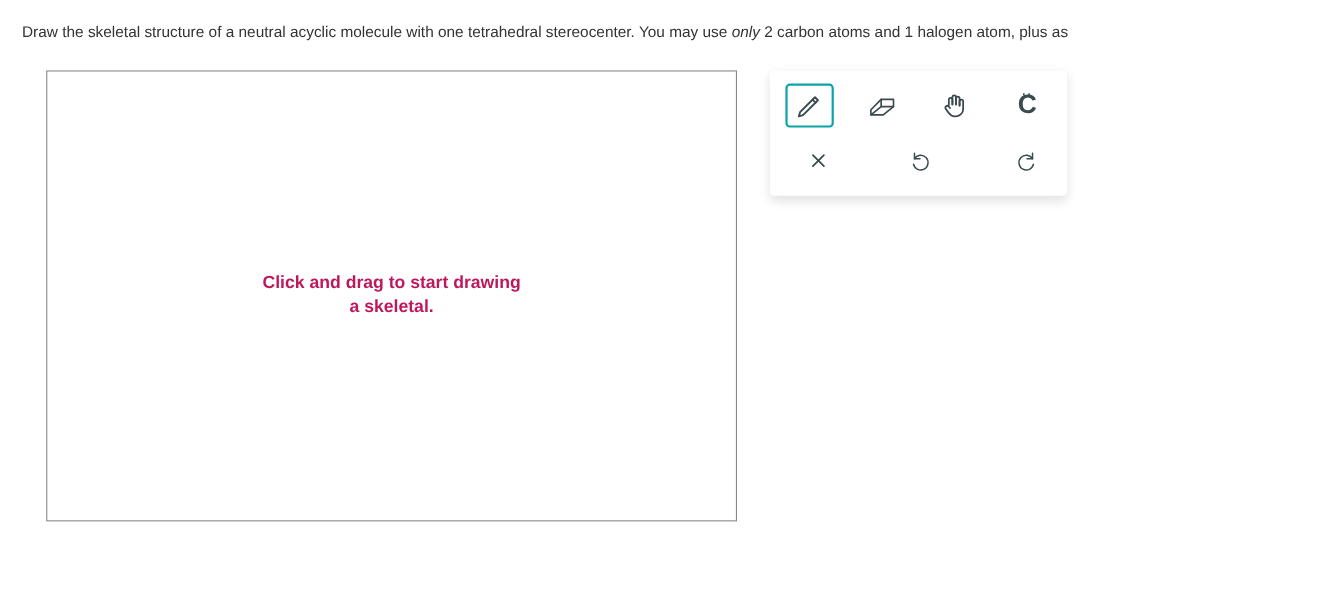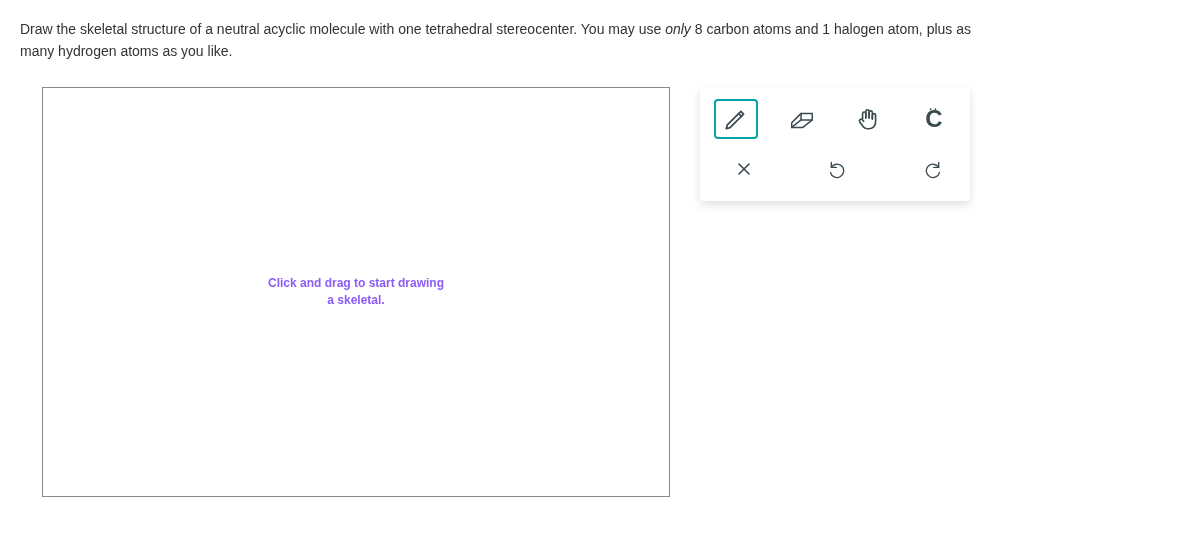--- a/index.html
+++ b/index.html
@@ -29,22 +29,22 @@
       border: 1px solid #888;
       background: #fff;
       display: flex;
       flex-direction: column;
       align-items: center;
       justify-content: center;
     }
     .canvas-placeholder {
       text-align: center;
       font-weight: bold;
-      font-size: 12px;
-      color: #8b5cf6;
+      font-size: 16px;
+      color: #be185d;
       line-height: 1.4;
     }
     .toolbox {
       width: 270px;
       background: #fff;
       box-shadow: 0 4px 10px rgba(0,0,0,0.12);
       border-radius: 4px;
       padding: 12px 12px 12px 12px;
       display: flex;
       flex-direction: column;
@@ -85,22 +85,21 @@
       top: -4px;
       left: 50%;
       transform: translateX(-50%);
       letter-spacing: 2px;
     }
   </style>
 </head>
 <body>
 
 <div class="prompt">
-  <span>Draw the skeletal structure of a neutral acyclic molecule with one tetrahedral stereocenter. You may use </span><em>only</em><span> 8 carbon atoms and 1 halogen atom, plus as</span><br>
-  <span>many hydrogen atoms as you like.</span>
+  <span>Draw the skeletal structure of a neutral acyclic molecule with one tetrahedral stereocenter. You may use </span><em>only</em><span> 2 carbon atoms and 1 halogen atom, plus as</span><br>
 </div>
 
 <div class="workspace">
   <div class="canvas-area">
     <div class="canvas-placeholder">
       <div>Click and drag to start drawing</div>
       <div>a skeletal.</div>
     </div>
   </div>
 

